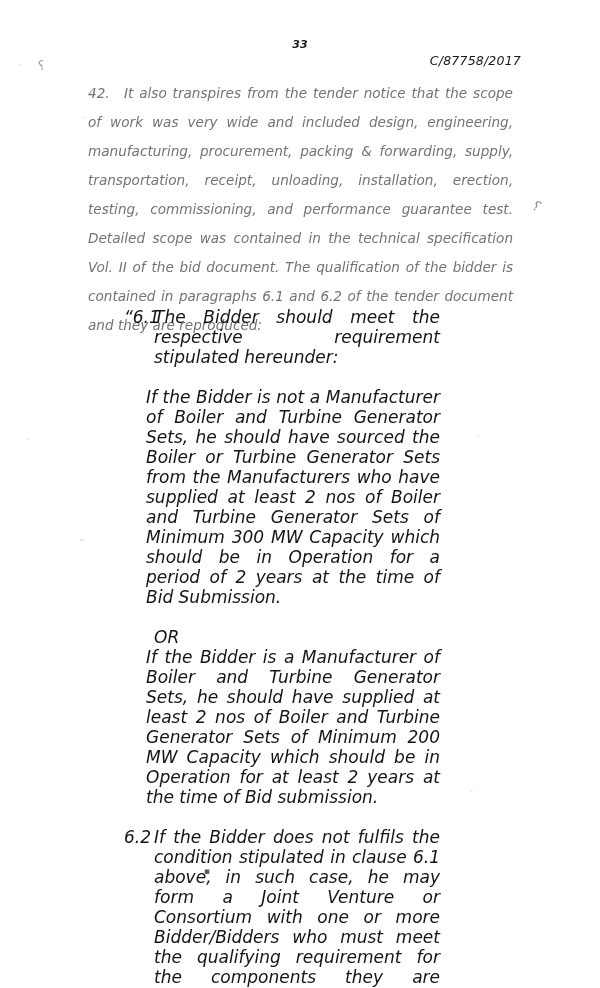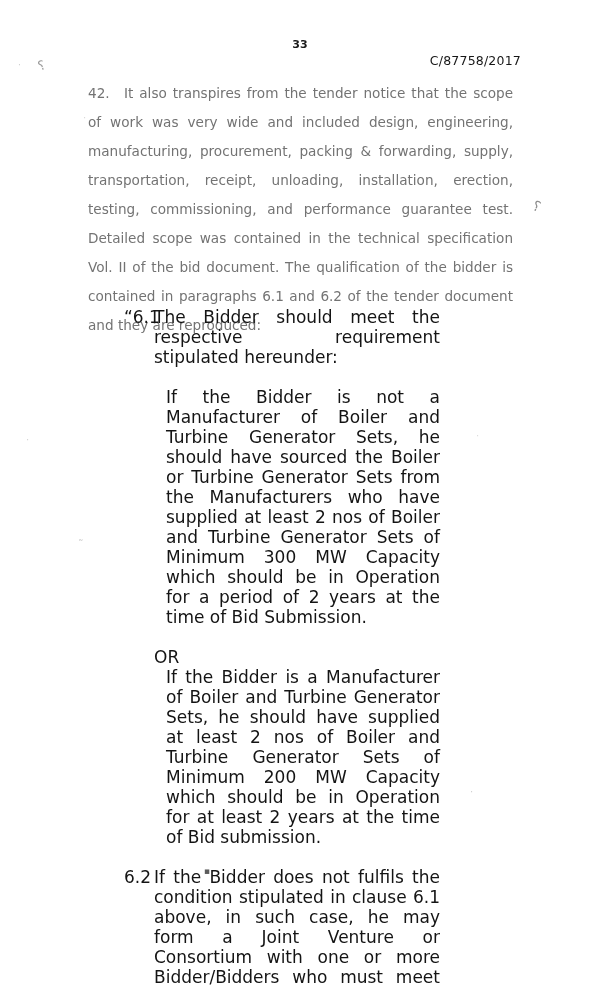--- a/index.html
+++ b/index.html
@@ -10,20 +10,21 @@
   body {
     font-family: "DejaVu Sans", sans-serif;
     color: #111111;
   }
   .page {
     position: relative;
     width: 600px;
     height: 988px;
     background: #ffffff;
     overflow: hidden;
+    font-style: italic;
   }
 
   
   .page-number {
     position: absolute;
     left: 0;
     top: 38px;
     width: 600px;
     text-align: center;
     font-size: 11px;
@@ -104,21 +105,21 @@
   }
   
   .clause-body > .para:last-child { }
 
   .para {
     margin: 0;
     text-align: justify;
     text-justify: inter-word;
   }
   .indented {
-    margin-left: 42px;
+    margin-left: 22px;
     text-align: justify;
     text-justify: inter-word;
   }
   .spacer-sm { height: 20px; }
   .spacer-md { height: 20px; }
 
   .or-line {
     margin-left: 30px;
     text-align: left;
     height: 20px;

